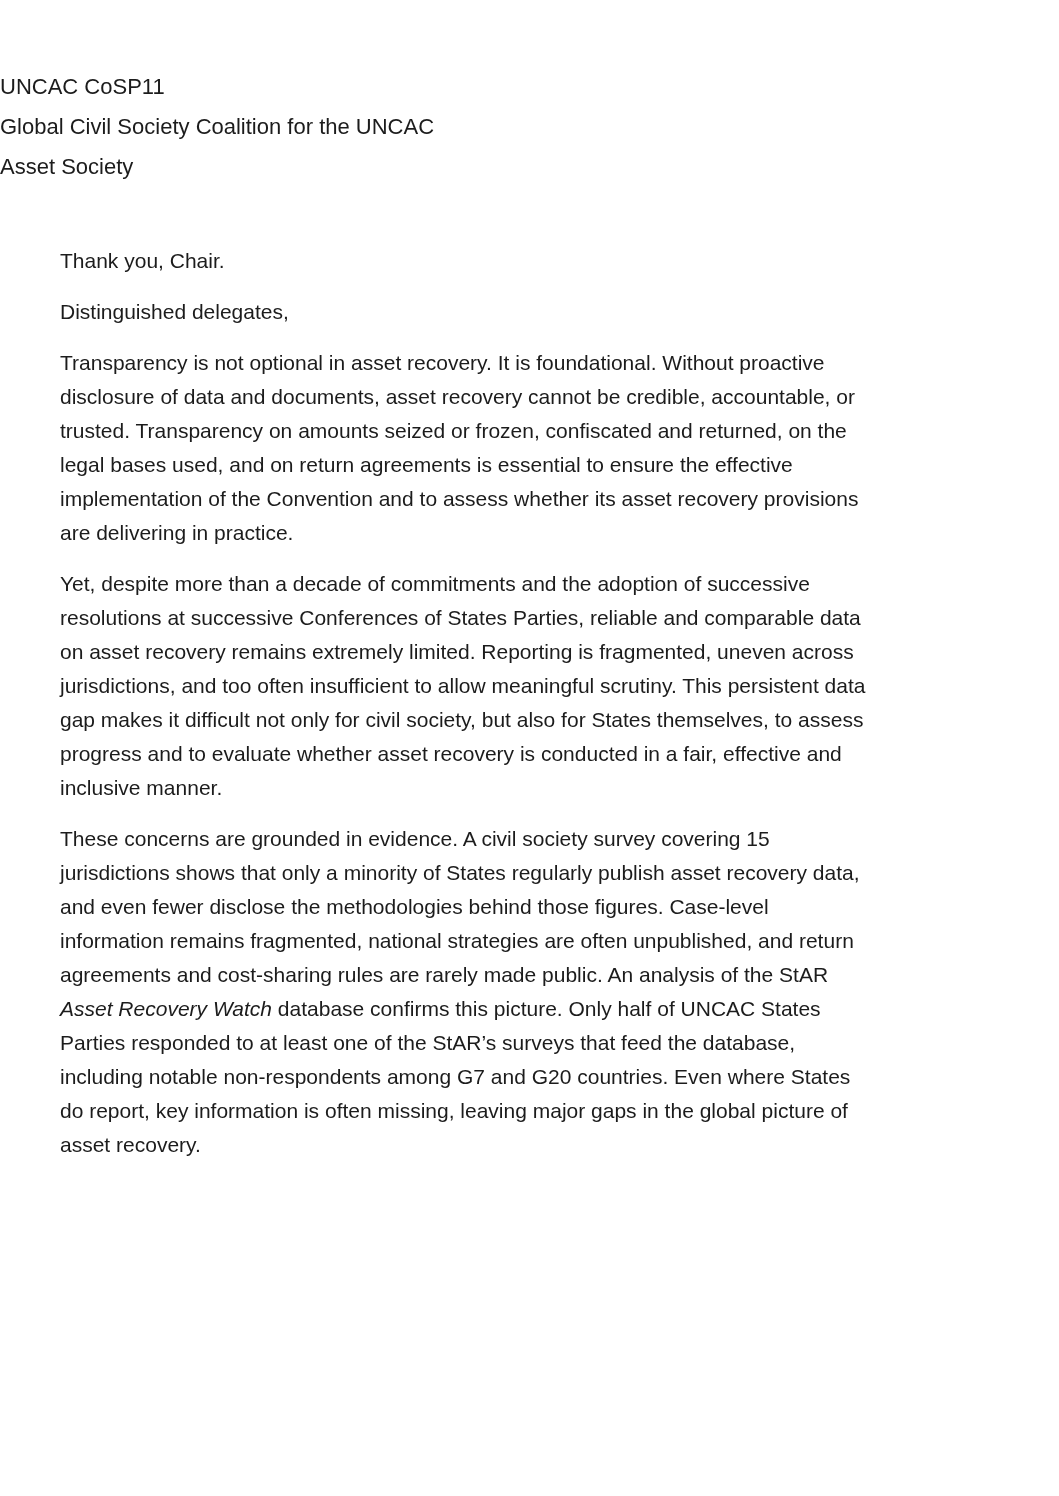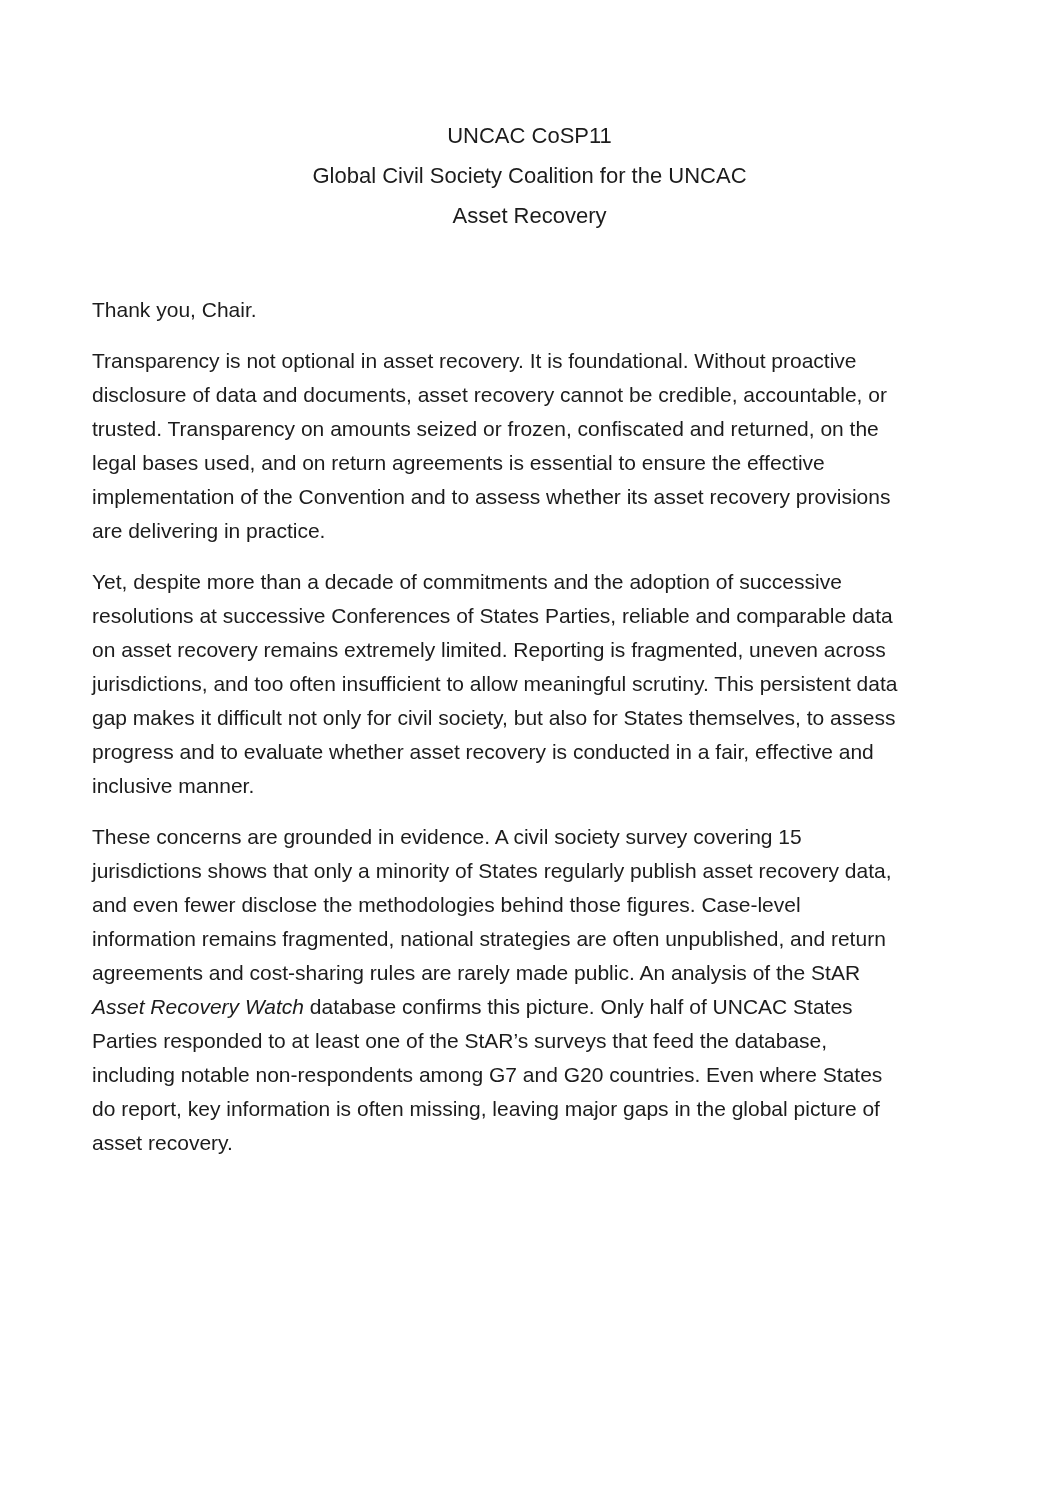--- a/index.html
+++ b/index.html
@@ -11,59 +11,59 @@
     position: relative;
     width: 1059px;
     height: 1496px;
     background: #ffffff;
     color: #1c1c1c;
     font-family: "Liberation Sans", "DejaVu Sans", sans-serif;
     overflow: hidden;
     box-sizing: border-box;
   }
   .doc-header {
-    padding-top: 116px;
-    text-align: center;
+    padding-top: 67px;
   }
   .doc-header p {
     margin: 0;
     font-size: 22px;
     line-height: 40px;
     font-weight: 400;
   }
   .doc-header .date-line {
     margin-top: 15px;
   }
   .underlined {
     text-decoration-thickness: 1.5px;
     text-underline-offset: 5px;
   }
   .doc-body {
-    margin: 57px 0 0 92px;
+    margin: 57px 0 0 60px;
     width: 818px;
     font-size: 21px;
     line-height: 34px;
   }
   .doc-body p {
     margin: 0 0 17px 0;
   }
   .doc-body em {
   }
 </style>
 </head>
 <body>
 
 <div class="page">
 
   <header class="doc-header">
     <p>UNCAC CoSP11</p>
     <p class="underlined">Global Civil Society Coalition for the UNCAC</p>
-    <p>Asset Recovery</p>
+    <p>Asset Society</p>
   </header>
 
   <main class="doc-body">
     <p>Thank you, Chair.</p>
+    <p>Distinguished delegates,</p>
     <p>Transparency is not optional in asset recovery. It is foundational. Without proactive disclosure of data and documents, asset recovery cannot be credible, accountable, or trusted. Transparency on amounts seized or frozen, confiscated and returned, on the legal bases used, and on return agreements is essential to ensure the effective implementation of the Convention and to assess whether its asset recovery provisions are delivering in practice.</p>
     <p>Yet, despite more than a decade of commitments and the adoption of successive resolutions at successive Conferences of States Parties, reliable and comparable data on asset recovery remains extremely limited. Reporting is fragmented, uneven across jurisdictions, and too often insufficient to allow meaningful scrutiny. This persistent data gap makes it difficult not only for civil society, but also for States themselves, to assess progress and to evaluate whether asset recovery is conducted in a fair, effective and inclusive manner.</p>
     <p><span>These concerns are grounded in evidence. A civil society survey covering 15 jurisdictions shows that only a minority of States regularly publish asset recovery data, and even fewer disclose the methodologies behind those figures. Case-level information remains fragmented, national strategies are often unpublished, and return agreements and cost-sharing rules are rarely made public. An analysis of the StAR </span><em>Asset Recovery Watch</em><span> database confirms this picture. Only half of UNCAC States Parties responded to at least one of the StAR’s surveys that feed the database, including notable non-respondents among G7 and G20 countries. Even where States do report, key information is often missing, leaving major gaps in the global picture of asset recovery.</span></p>
   </main>
 
 </div>
 
 </body></html>

